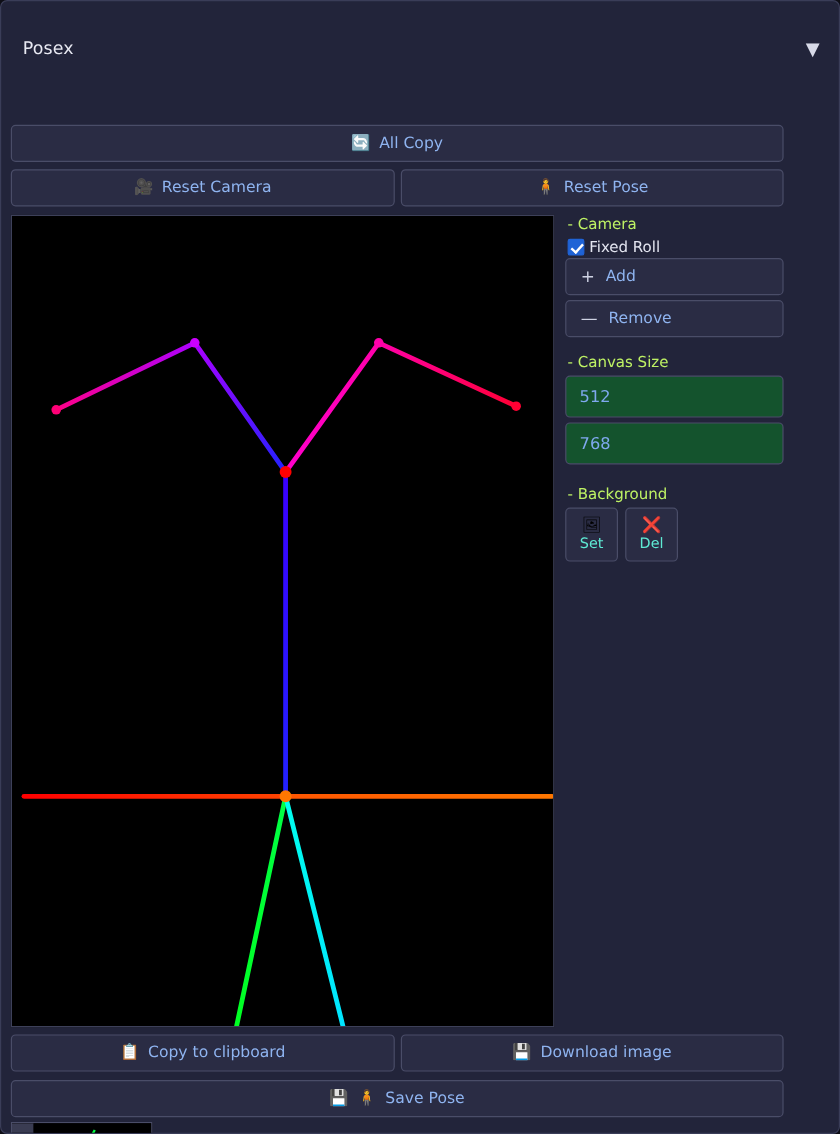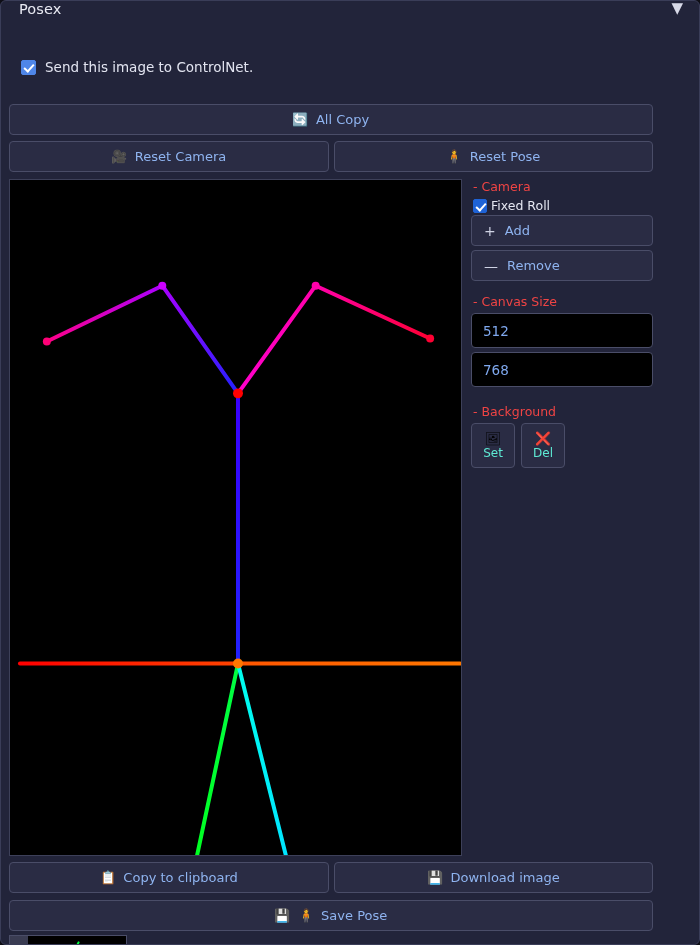--- a/index.html
+++ b/index.html
@@ -16,21 +16,21 @@
     background: #22243a;
     border: 1px solid #3a3d58;
     border-radius: 6px;
     overflow: hidden;
   }
 
   
   .acc-header {
     position: absolute; left: 0; top: 0;
     width: 700px; height: 48px;
-    display: flex; align-items: flex-start;
+    display: flex; align-items: flex-end;
     padding: 0 18px;
   }
   .acc-title {
     color: #e8e9f2;
     font-size: 14.5px;
     letter-spacing: .1px;
   }
   .acc-chevron {
     margin-left: auto;
     color: #d8dae8;
@@ -106,21 +106,21 @@
   }
   #canvas-wrap svg { display: block; width: 100%; height: 100%; }
 
   
   #side {
     position: absolute;
     left: 470px; top: 178px;
     width: 190px;
   }
   .sec-label {
-    color: #ef4444;
+    color: #bef264;
     font-size: 12.5px;
     margin: 0 0 4px 2px;
     white-space: nowrap;
   }
   .sec-label.sp { margin-top: 13px; }
 
   .side-cb-row {
     display: flex; align-items: flex-end; gap: 4px;
     margin: 0 0 2px 2px;
   }
@@ -155,21 +155,21 @@
     padding-left: 12px;
     gap: 9px;
     cursor: pointer;
     margin-bottom: 4px;
     user-select: none;
   }
   .side-btn .sym { color: #cfd3e4; font-size: 14px; line-height: 1; }
 
   .side-input {
     width: 182px; height: 35px;
-    background: #000000;
+    background: #14532d;
     border: 1px solid #4a4d68;
     border-radius: 4px;
     color: #7fa8ee;
     font-size: 13.5px;
     padding: 0 11px;
     margin-bottom: 4px;
     font-family: "DejaVu Sans", "Liberation Sans", sans-serif;
     outline: none;
   }
 
@@ -212,24 +212,20 @@
 </head>
 <body>
 
 <div id="app">
 
   <div class="acc-header">
     <span class="acc-title">Posex</span>
     <span class="acc-chevron">▼</span>
   </div>
 
-  <div class="cb-row">
-    <span class="cb-box"></span>
-    <span class="cb-label">Send this image to ControlNet.</span>
-  </div>
 
   <div class="gbtn" id="btn-all-reset">
     <span class="emo">🔄</span>
     <span>All Copy</span>
   </div>
 
   <div class="gbtn" id="btn-reset-camera">
     <span class="emo">🎥</span>
     <span>Reset Camera</span>
   </div>

